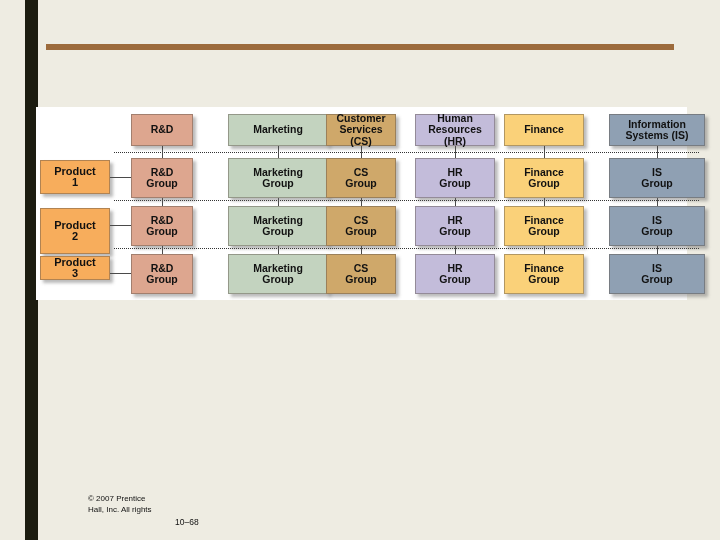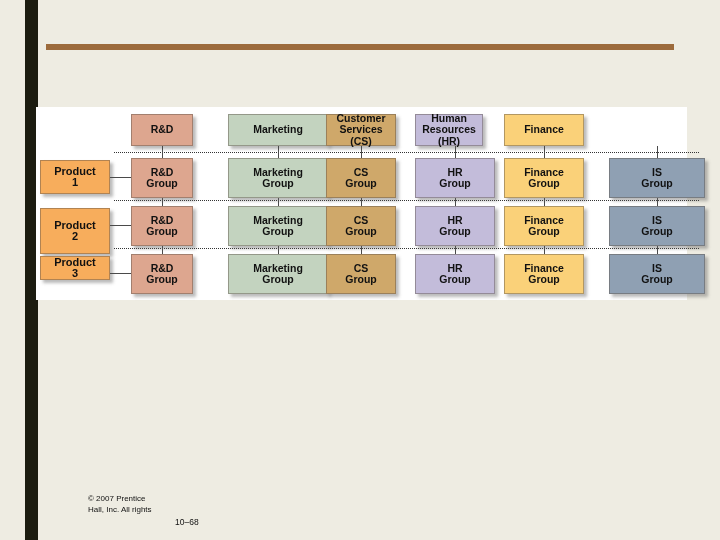--- a/index.html
+++ b/index.html
@@ -130,28 +130,31 @@
     </div>
     <div class="vline" style="left: 126px; top: 39px; height: 112px;"></div>
     <div class="mbox header" style="left: 192px; top: 7px; width: 100px; height: 32px; background: rgb(195, 211, 191);">
       <div>Marketing</div>
     </div>
     <div class="vline" style="left: 242px; top: 39px; height: 112px;"></div>
     <div class="mbox header" style="left: 290px; top: 7px; width: 70px; height: 32px; background: rgb(207, 168, 106);">
       <div>Customer<br>Services (CS)</div>
     </div>
     <div class="vline" style="left: 325px; top: 39px; height: 112px;"></div>
-    <div class="mbox header" style="left: 379px; top: 7px; width: 68px; height: 32px; background: rgb(195, 188, 218);">
+    <div class="mbox header" style="left: 379px; top: 7px; width: 80px; height: 32px; background: rgb(195, 188, 218);">
       <div>Human<br>Resources (HR)</div>
     </div>
     <div class="vline" style="left: 419px; top: 39px; height: 112px;"></div>
     <div class="mbox header" style="left: 468px; top: 7px; width: 80px; height: 32px; background: rgb(250, 209, 121);">
       <div>Finance</div>
     </div>
     <div class="vline" style="left: 508px; top: 39px; height: 112px;"></div>
+    <div class="mbox header" style="left: 573px; top: 7px; width: 96px; height: 32px; background: rgb(143, 160, 179);">
+      <div>Information<br>Systems (IS)</div>
+    </div>
     <div class="vline" style="left: 621px; top: 39px; height: 112px;"></div>
     <div class="mbox product" style="left: 4px; top: 53px; width: 70px; height: 34px; background: rgb(247, 173, 92);">
       <div>Product 1</div>
     </div>
     <div class="hline" style="left: 74px; top: 70px; width: 21px;"></div>
     <div class="mbox group" style="left: 95px; top: 51px; width: 62px; height: 40px; background: rgb(221, 166, 143);">
       <div>R&amp;D<br>Group</div>
     </div>
     <div class="mbox group" style="left: 192px; top: 51px; width: 100px; height: 40px; background: rgb(195, 211, 191);">
       <div>Marketing<br>Group</div>

